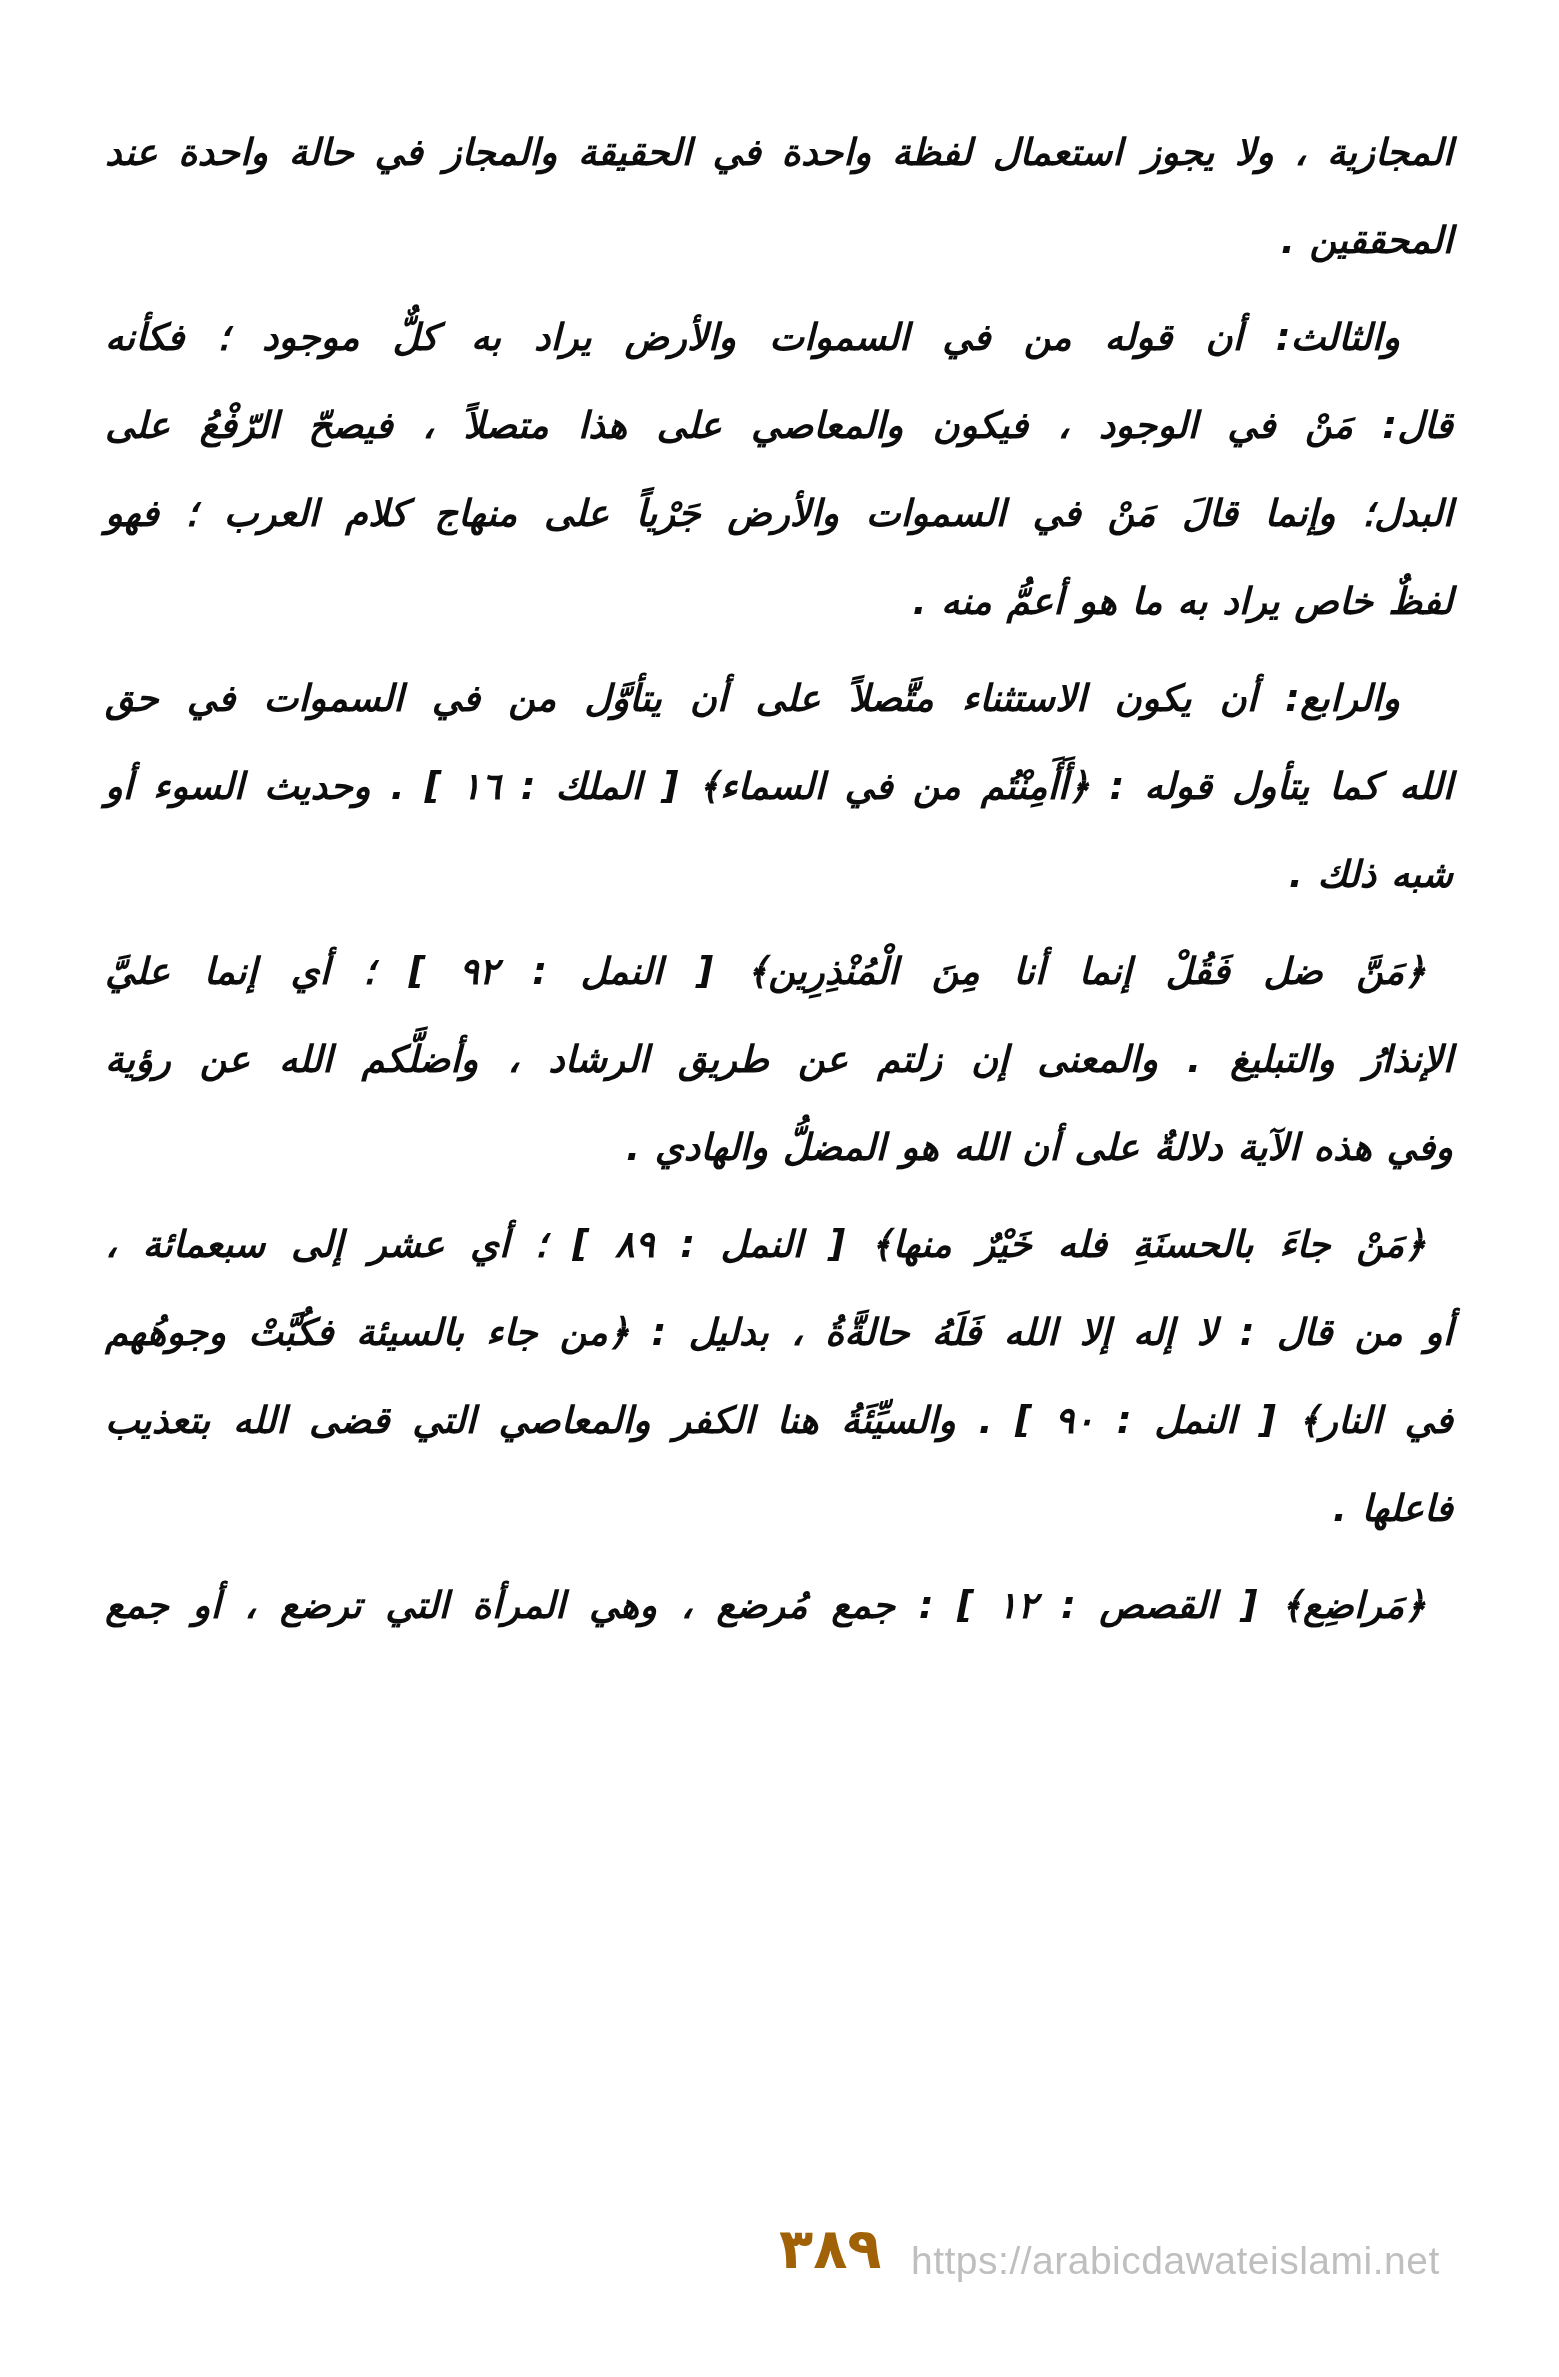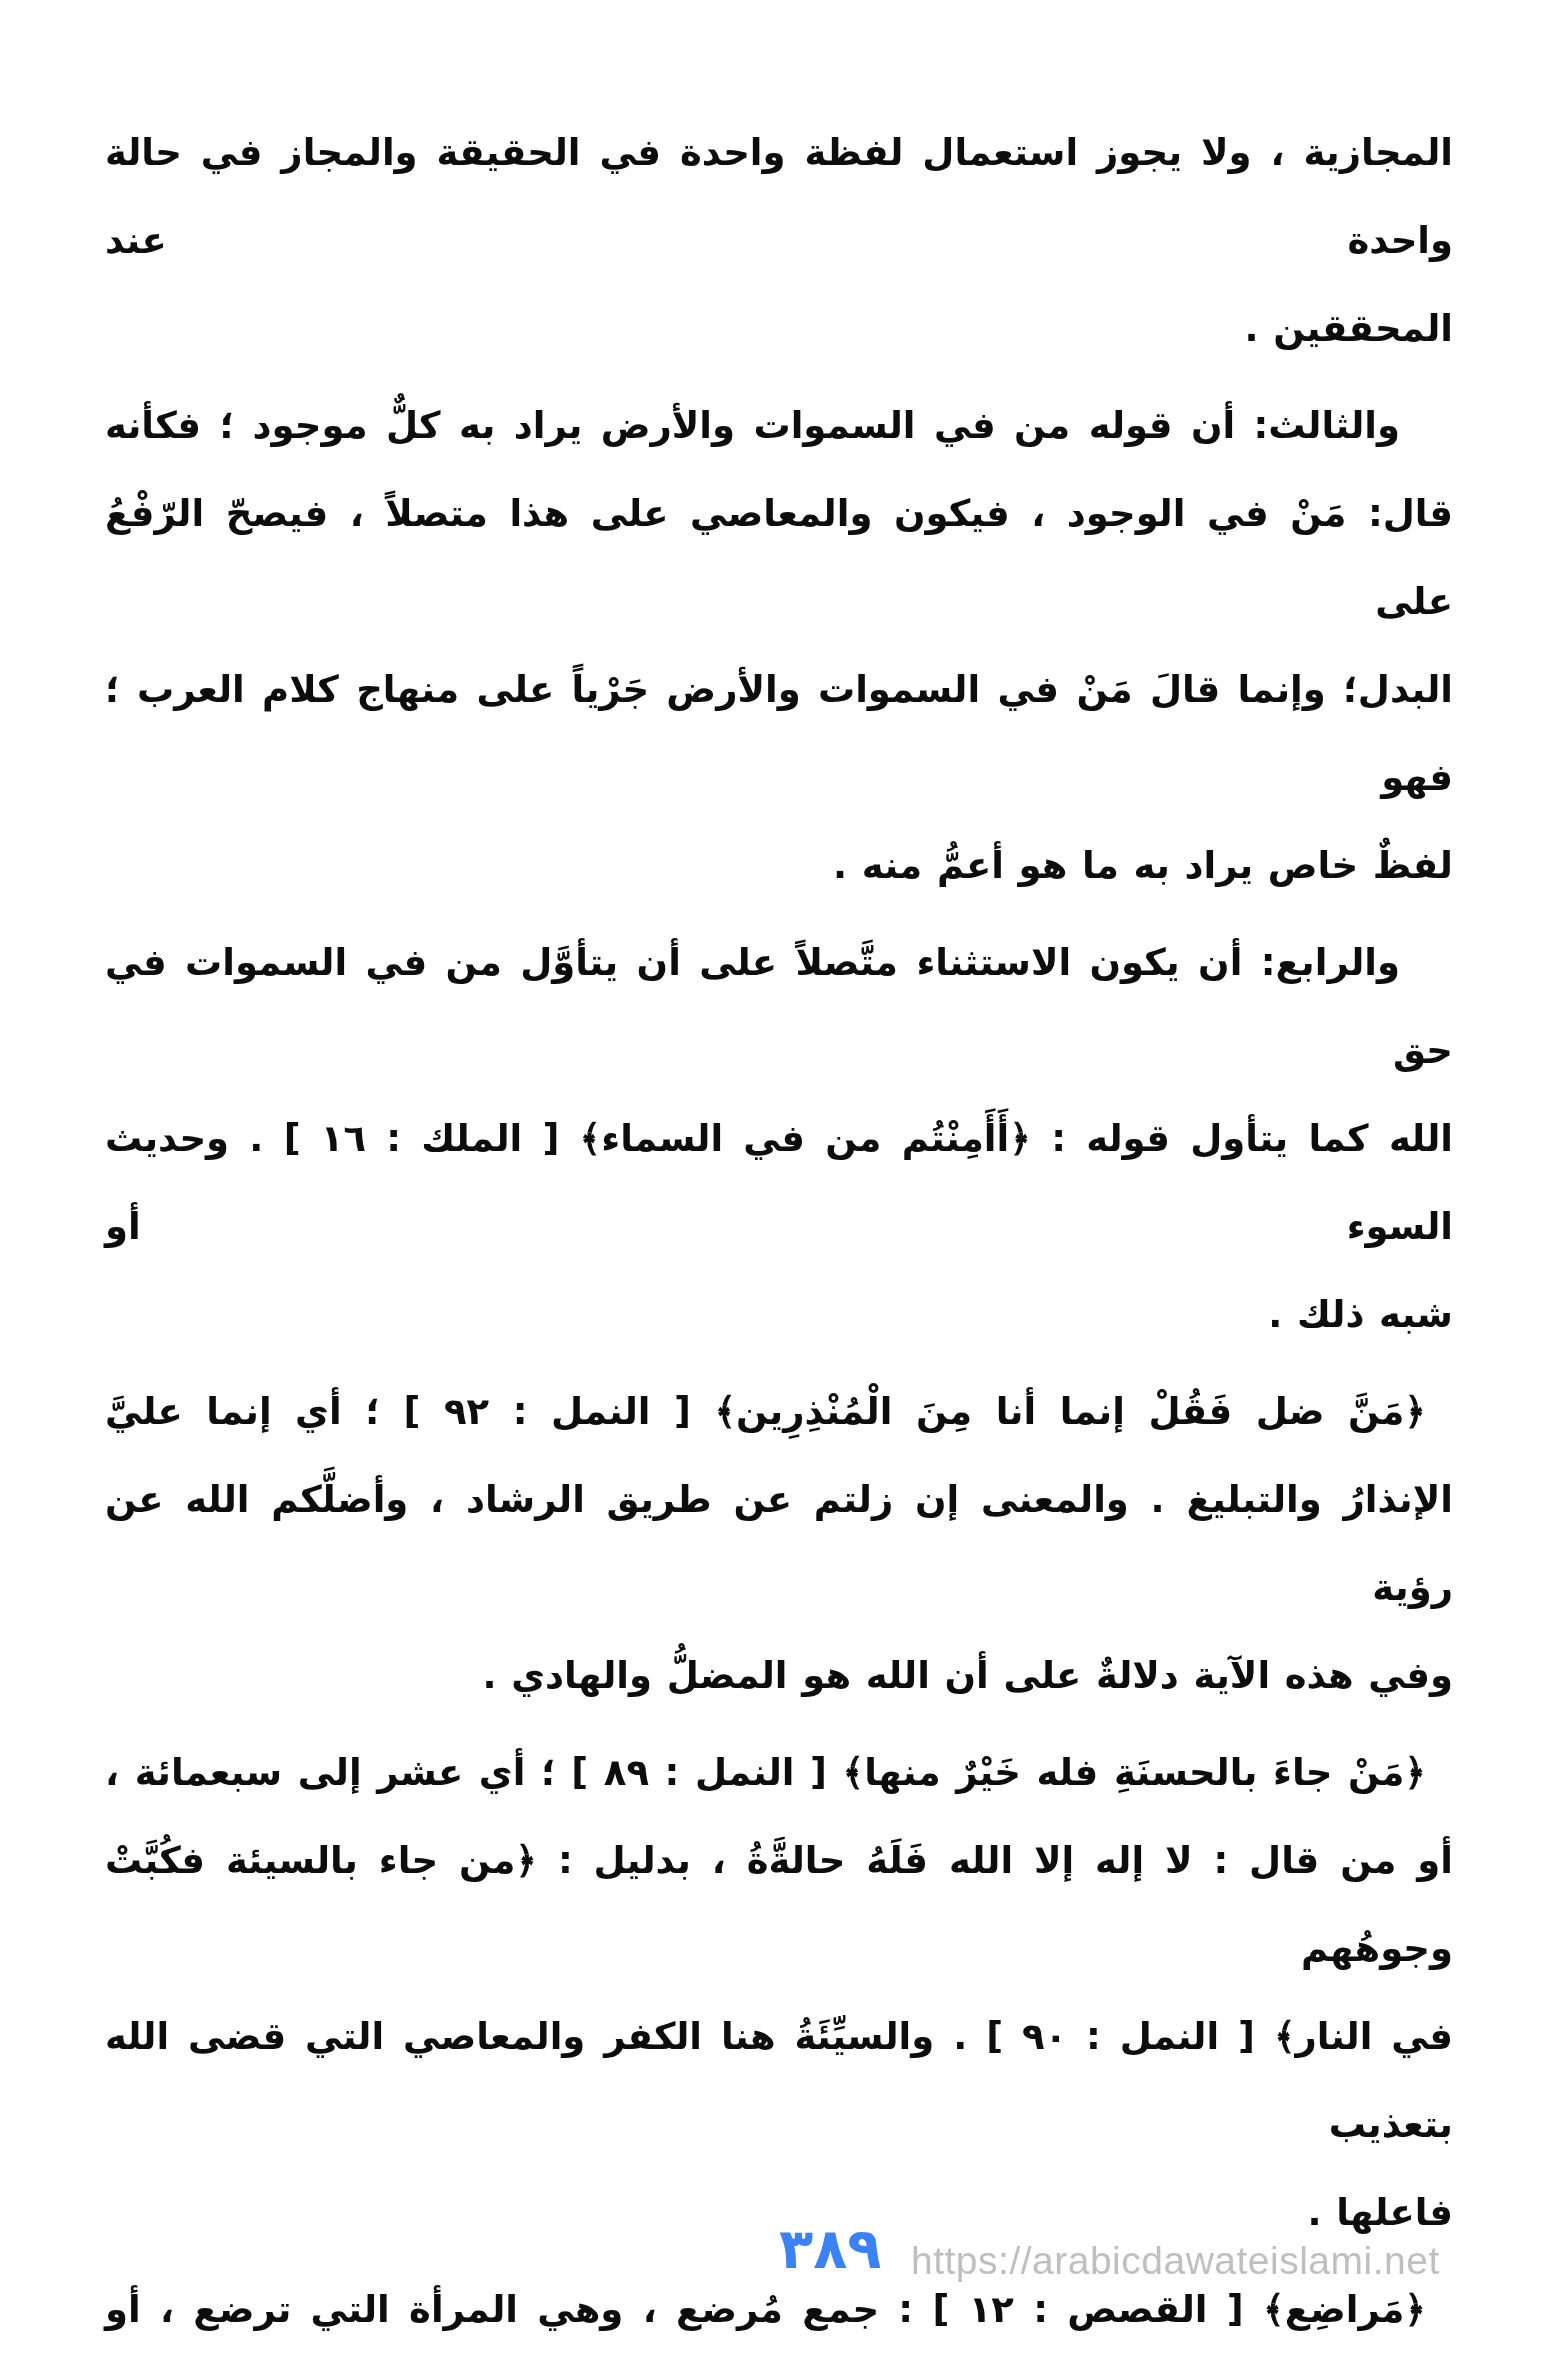--- a/index.html
+++ b/index.html
@@ -26,20 +26,21 @@
     left: 105px;
     direction: rtl;
     unicode-bidi: embed;
     color: #0d0d0d;
     font-weight: 700;
     font-size: 37px;
     line-height: 88px;
   }
   .para {
     margin: 0 0 9px 0;
+    font-style: italic;
   }
   .ln {
     text-align: justify;
     text-align-last: justify;
     word-spacing: 1.8px;
   }
   .ln.lnl {
     text-align-last: right;
   }
   .ind-lg { text-indent: 53px; }
@@ -53,21 +54,21 @@
     height: 91px;
   }
   .page-number {
     position: absolute;
     left: 779px;
     top: 1.8px;
     font-family: "DejaVu Sans", sans-serif;
     font-weight: 700;
     font-size: 56px;
     line-height: 56px;
-    color: #3b82f6;
+    color: #a16207;
     direction: rtl;
   }
   .watermark {
     position: absolute;
     left: 911px;
     top: 22px;
     direction: ltr;
     font-family: "Liberation Sans", sans-serif;
     font-weight: 400;
     font-size: 39px;

